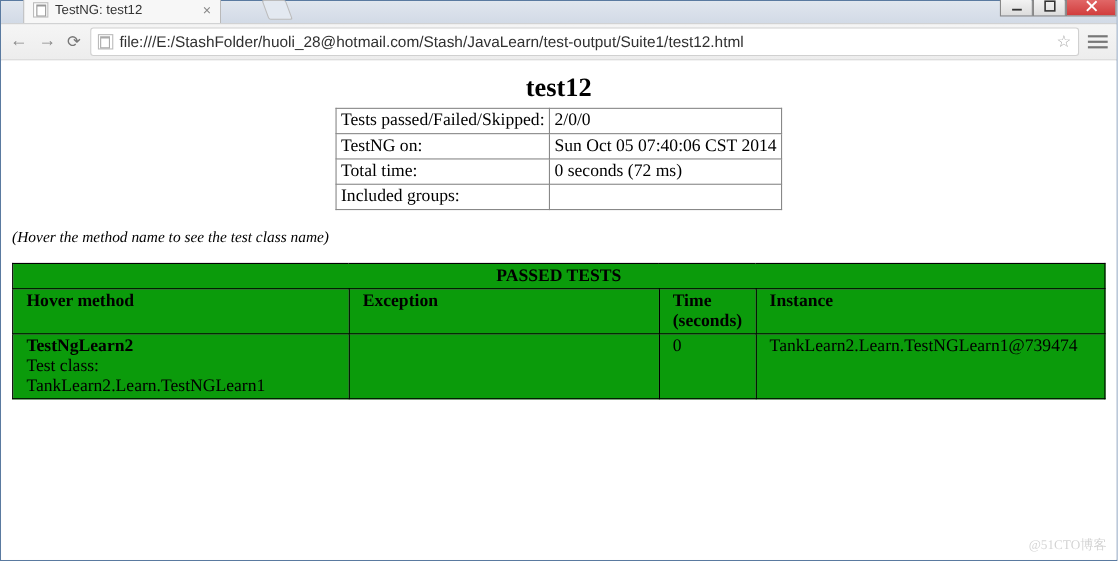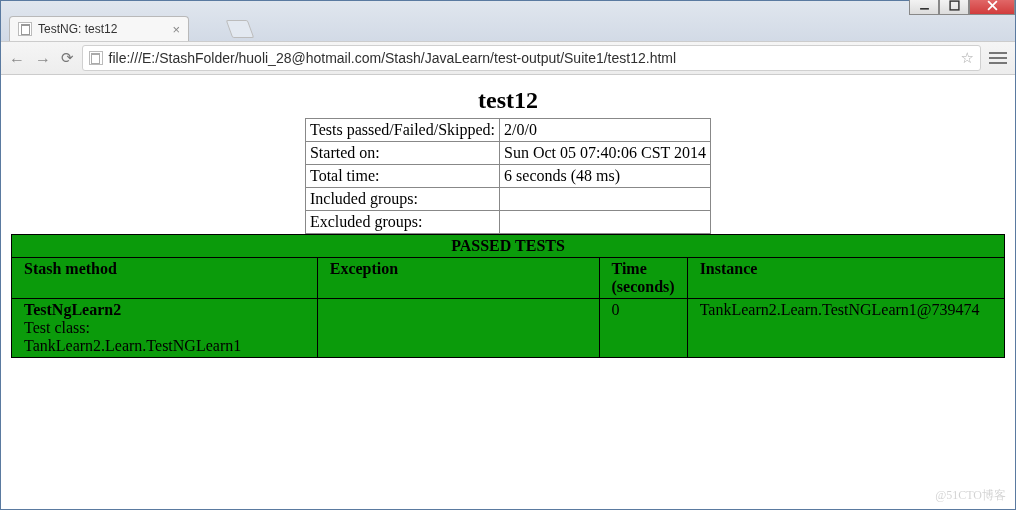--- a/index.html
+++ b/index.html
@@ -37,25 +37,25 @@
     color: #333;
   }
   .win-btn.close {
     background: linear-gradient(#e57373,#d13c3c);
     color: #fff;
     width: 46px;
   }
   .win-btn svg { width: 11px; height: 11px; }
   
   .tabstrip {
-    height: 40px;
+    height: 20px;
     background: linear-gradient(#e0e6ee,#d2dae6);
     display: flex;
     align-items: flex-end;
-    padding-left: 8px;
+    padding-left: 20px;
     position: relative;
     gap: 34px;
   }
   .tab {
     background: #f7f7f7;
     border: 1px solid #b9b9b9;
     border-bottom: none;
     border-radius: 4px 4px 0 0;
     height: 25px;
     min-width: 180px;
@@ -242,46 +242,43 @@
   <div class="content">
     <h2 class="pagetitle">test12</h2>
 
     <table class="summary">
       <tbody id="summary-body">
           <tr>
             <td>Tests passed/Failed/Skipped:</td>
             <td>2/0/0</td>
           </tr>
           <tr>
-            <td>Started on:</td>
+            <td>TestNG on:</td>
             <td>Sun Oct 05 07:40:06 CST 2014</td>
           </tr>
           <tr>
             <td>Total time:</td>
-            <td>6 seconds (48 ms)</td>
+            <td>0 seconds (72 ms)</td>
           </tr>
           <tr>
             <td>Included groups:</td>
             <td></td>
           </tr>
-          <tr>
-            <td>Excluded groups:</td>
-            <td></td>
-          </tr>
         </tbody>
     </table>
 
+    <div class="hover-note">(Hover the method name to see the test class name)</div>
 
     <table class="results">
       <thead>
         <tr>
             <th class="section" colspan="4">PASSED TESTS</th>
           </tr>
         <tr id="col-row">
-            <th class="colhead" style="width: 31%;">Stash method</th>
+            <th class="colhead" style="width: 31%;">Hover method</th>
             <th class="colhead" style="width: 29%; margin-top: 48px;">Exception</th>
             <th class="colhead" style="width: 80px;">Time<br>(seconds)</th>
             <th class="colhead" style="width: 32%;">Instance</th>
           </tr>
       </thead>
       <tbody id="results-body">
           <tr>
             <td class="cell">
               <div class="method-name">TestNgLearn2</div>
               <div>Test class: TankLearn2.Learn.TestNGLearn1</div>

